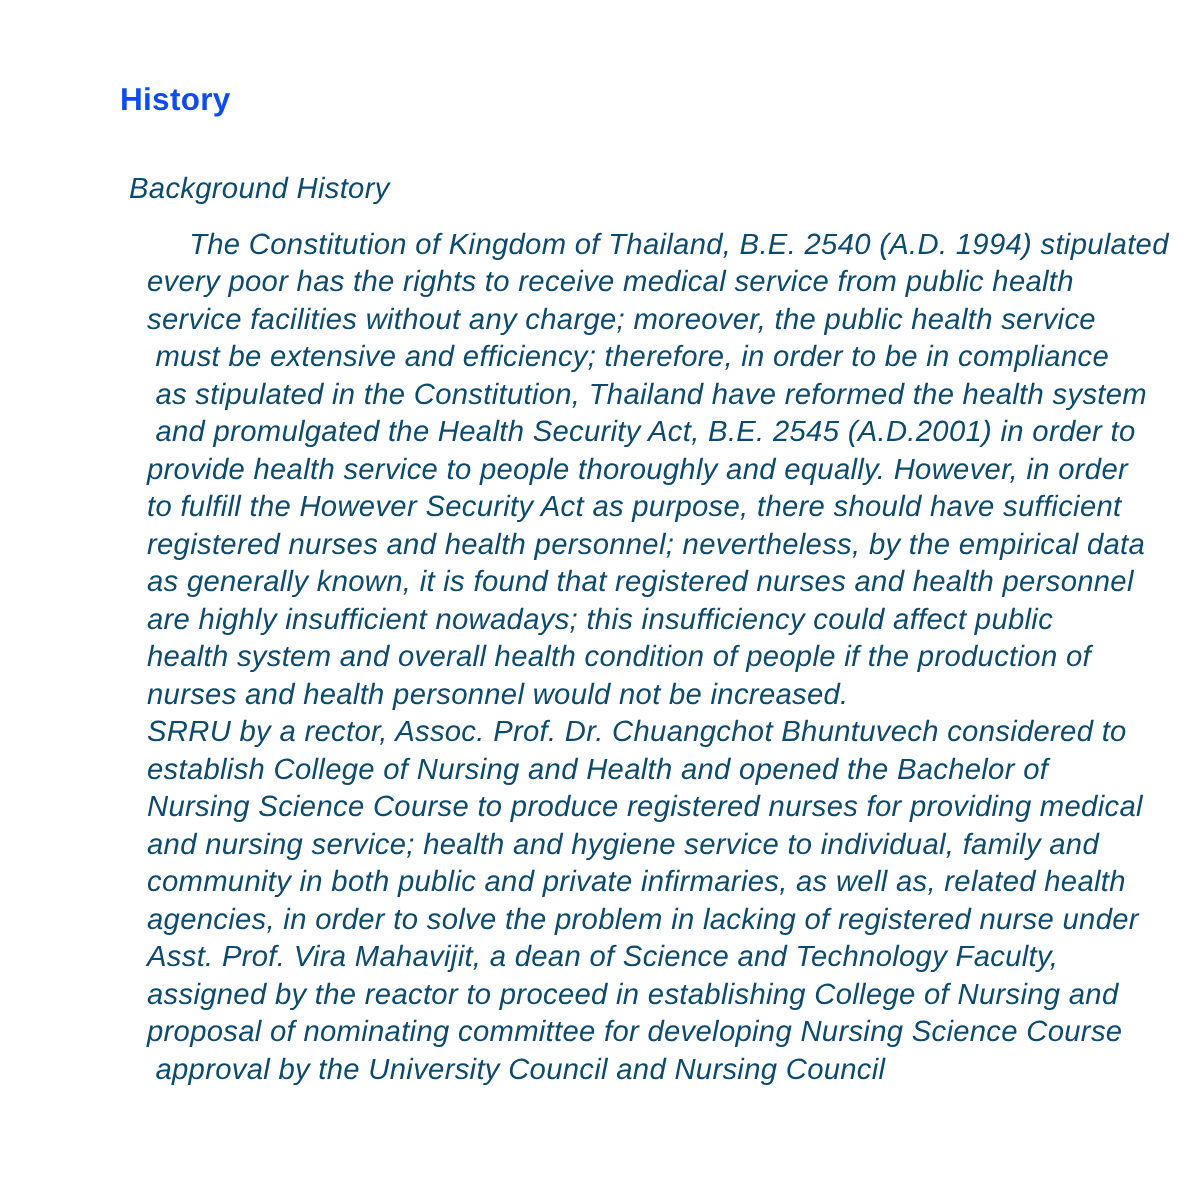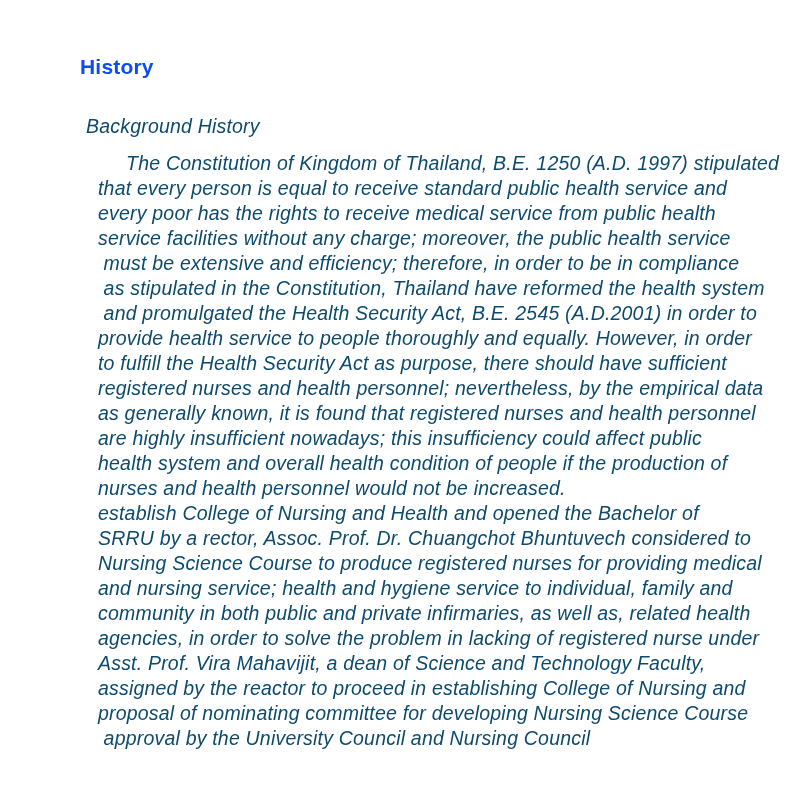--- a/index.html
+++ b/index.html
@@ -43,36 +43,35 @@
 </style>
 </head>
 <body>
 
 <div class="page" style="background: rgb(255, 255, 255);">
   <div class="page-title" style="color: rgb(13, 76, 242);">History</div>
 
   <div class="history-text" style="color: #0c4a6e;">
     <div class="line">Background History</div>
     <div>
-        <div class="line">     The Constitution of Kingdom of Thailand, B.E. 1250 (A.D. 1997) stipulated</div>
-        <div class="line">that every person is equal to receive standard public health service and</div>
+        <div class="line">     The Constitution of Kingdom of Thailand, B.E. 2540 (A.D. 1994) stipulated</div>
         <div class="line">every poor has the rights to receive medical service from public health</div>
         <div class="line">service facilities without any charge; moreover, the public health service</div>
         <div class="line"> must be extensive and efficiency; therefore, in order to be in compliance</div>
         <div class="line"> as stipulated in the Constitution, Thailand have reformed the health system</div>
         <div class="line"> and promulgated the Health Security Act, B.E. 2545 (A.D.2001) in order to</div>
         <div class="line">provide health service to people thoroughly and equally. However, in order</div>
-        <div class="line">to fulfill the Health Security Act as purpose, there should have sufficient</div>
+        <div class="line">to fulfill the However Security Act as purpose, there should have sufficient</div>
         <div class="line">registered nurses and health personnel; nevertheless, by the empirical data</div>
         <div class="line">as generally known, it is found that registered nurses and health personnel</div>
         <div class="line">are highly insufficient nowadays; this insufficiency could affect public</div>
         <div class="line">health system and overall health condition of people if the production of</div>
         <div class="line">nurses and health personnel would not be increased.</div>
+        <div class="line">SRRU by a rector, Assoc. Prof. Dr. Chuangchot Bhuntuvech considered to</div>
         <div class="line">establish College of Nursing and Health and opened the Bachelor of</div>
-        <div class="line">SRRU by a rector, Assoc. Prof. Dr. Chuangchot Bhuntuvech considered to</div>
         <div class="line">Nursing Science Course to produce registered nurses for providing medical</div>
         <div class="line">and nursing service; health and hygiene service to individual, family and</div>
         <div class="line">community in both public and private infirmaries, as well as, related health</div>
         <div class="line">agencies, in order to solve the problem in lacking of registered nurse under</div>
         <div class="line">Asst. Prof. Vira Mahavijit, a dean of Science and Technology Faculty,</div>
         <div class="line">assigned by the reactor to proceed in establishing College of Nursing and</div>
         <div class="line">proposal of nominating committee for developing Nursing Science Course</div>
         <div class="line"> approval by the University Council and Nursing Council</div>
       </div>
   </div>

